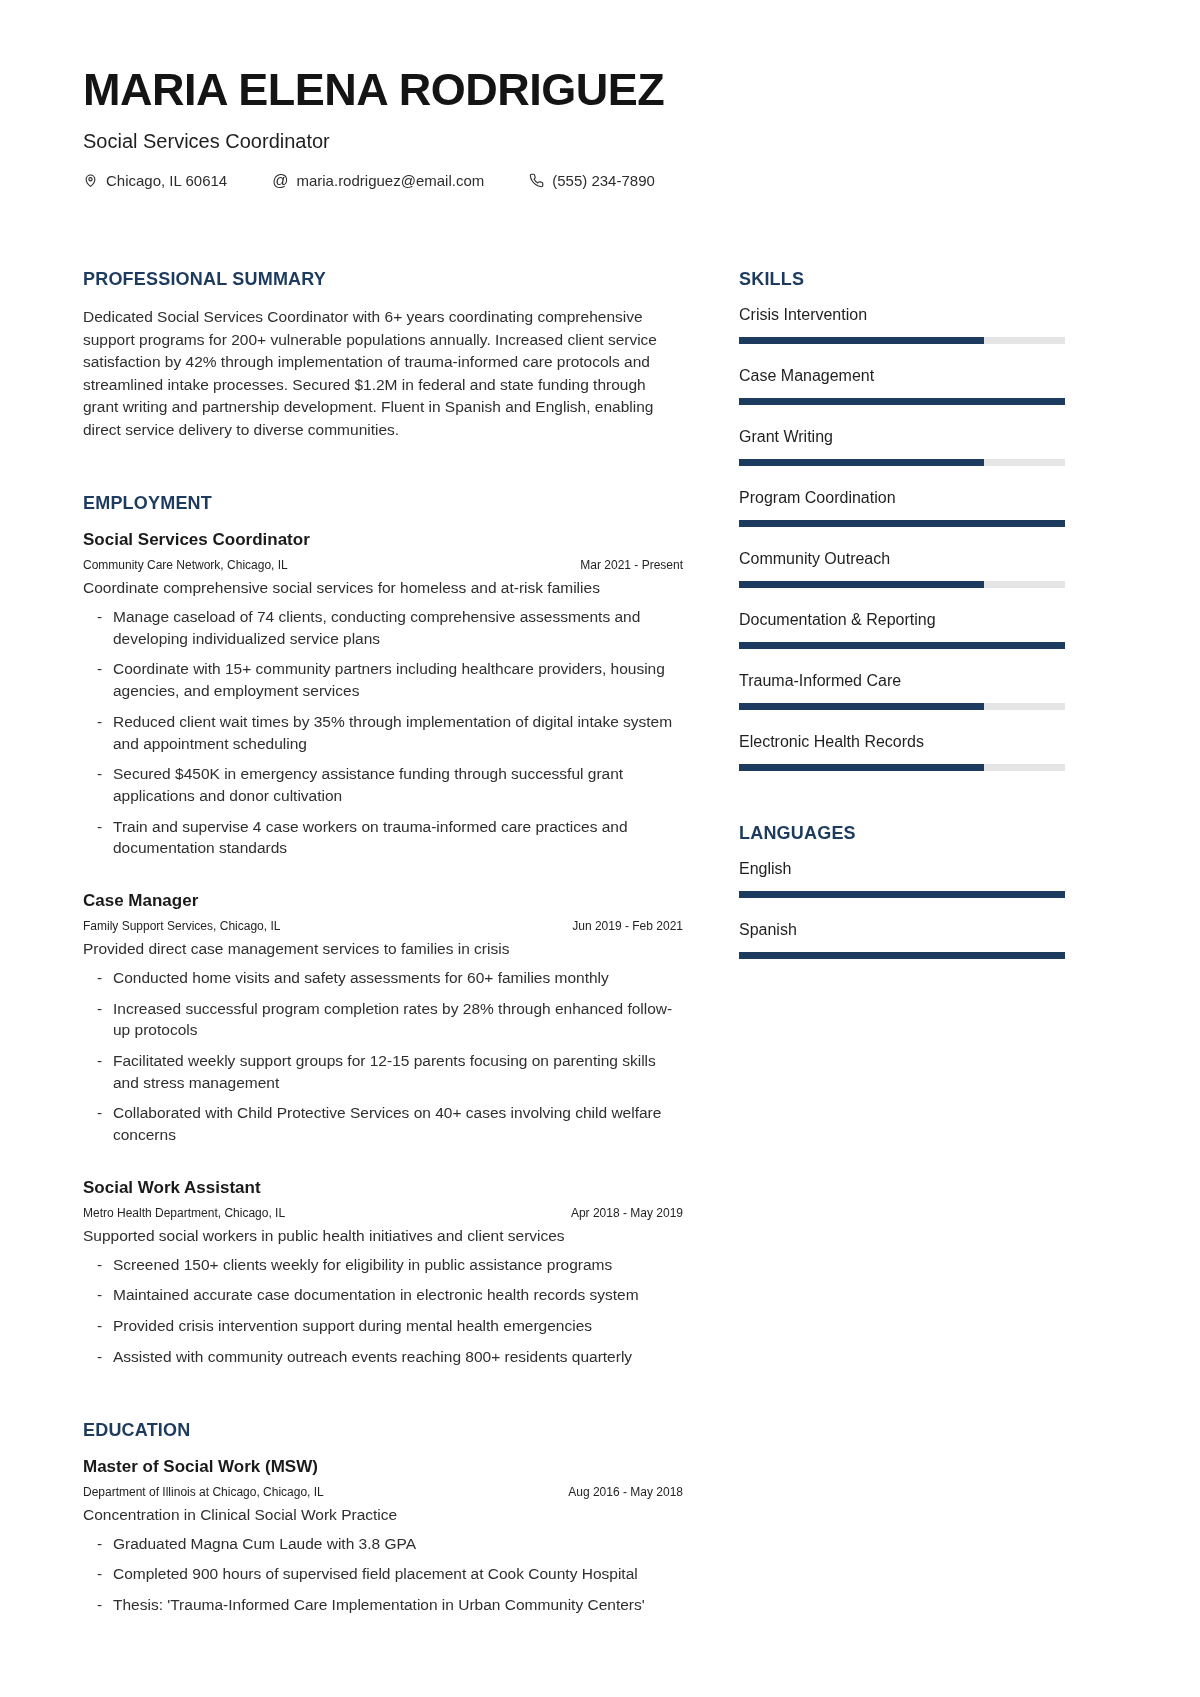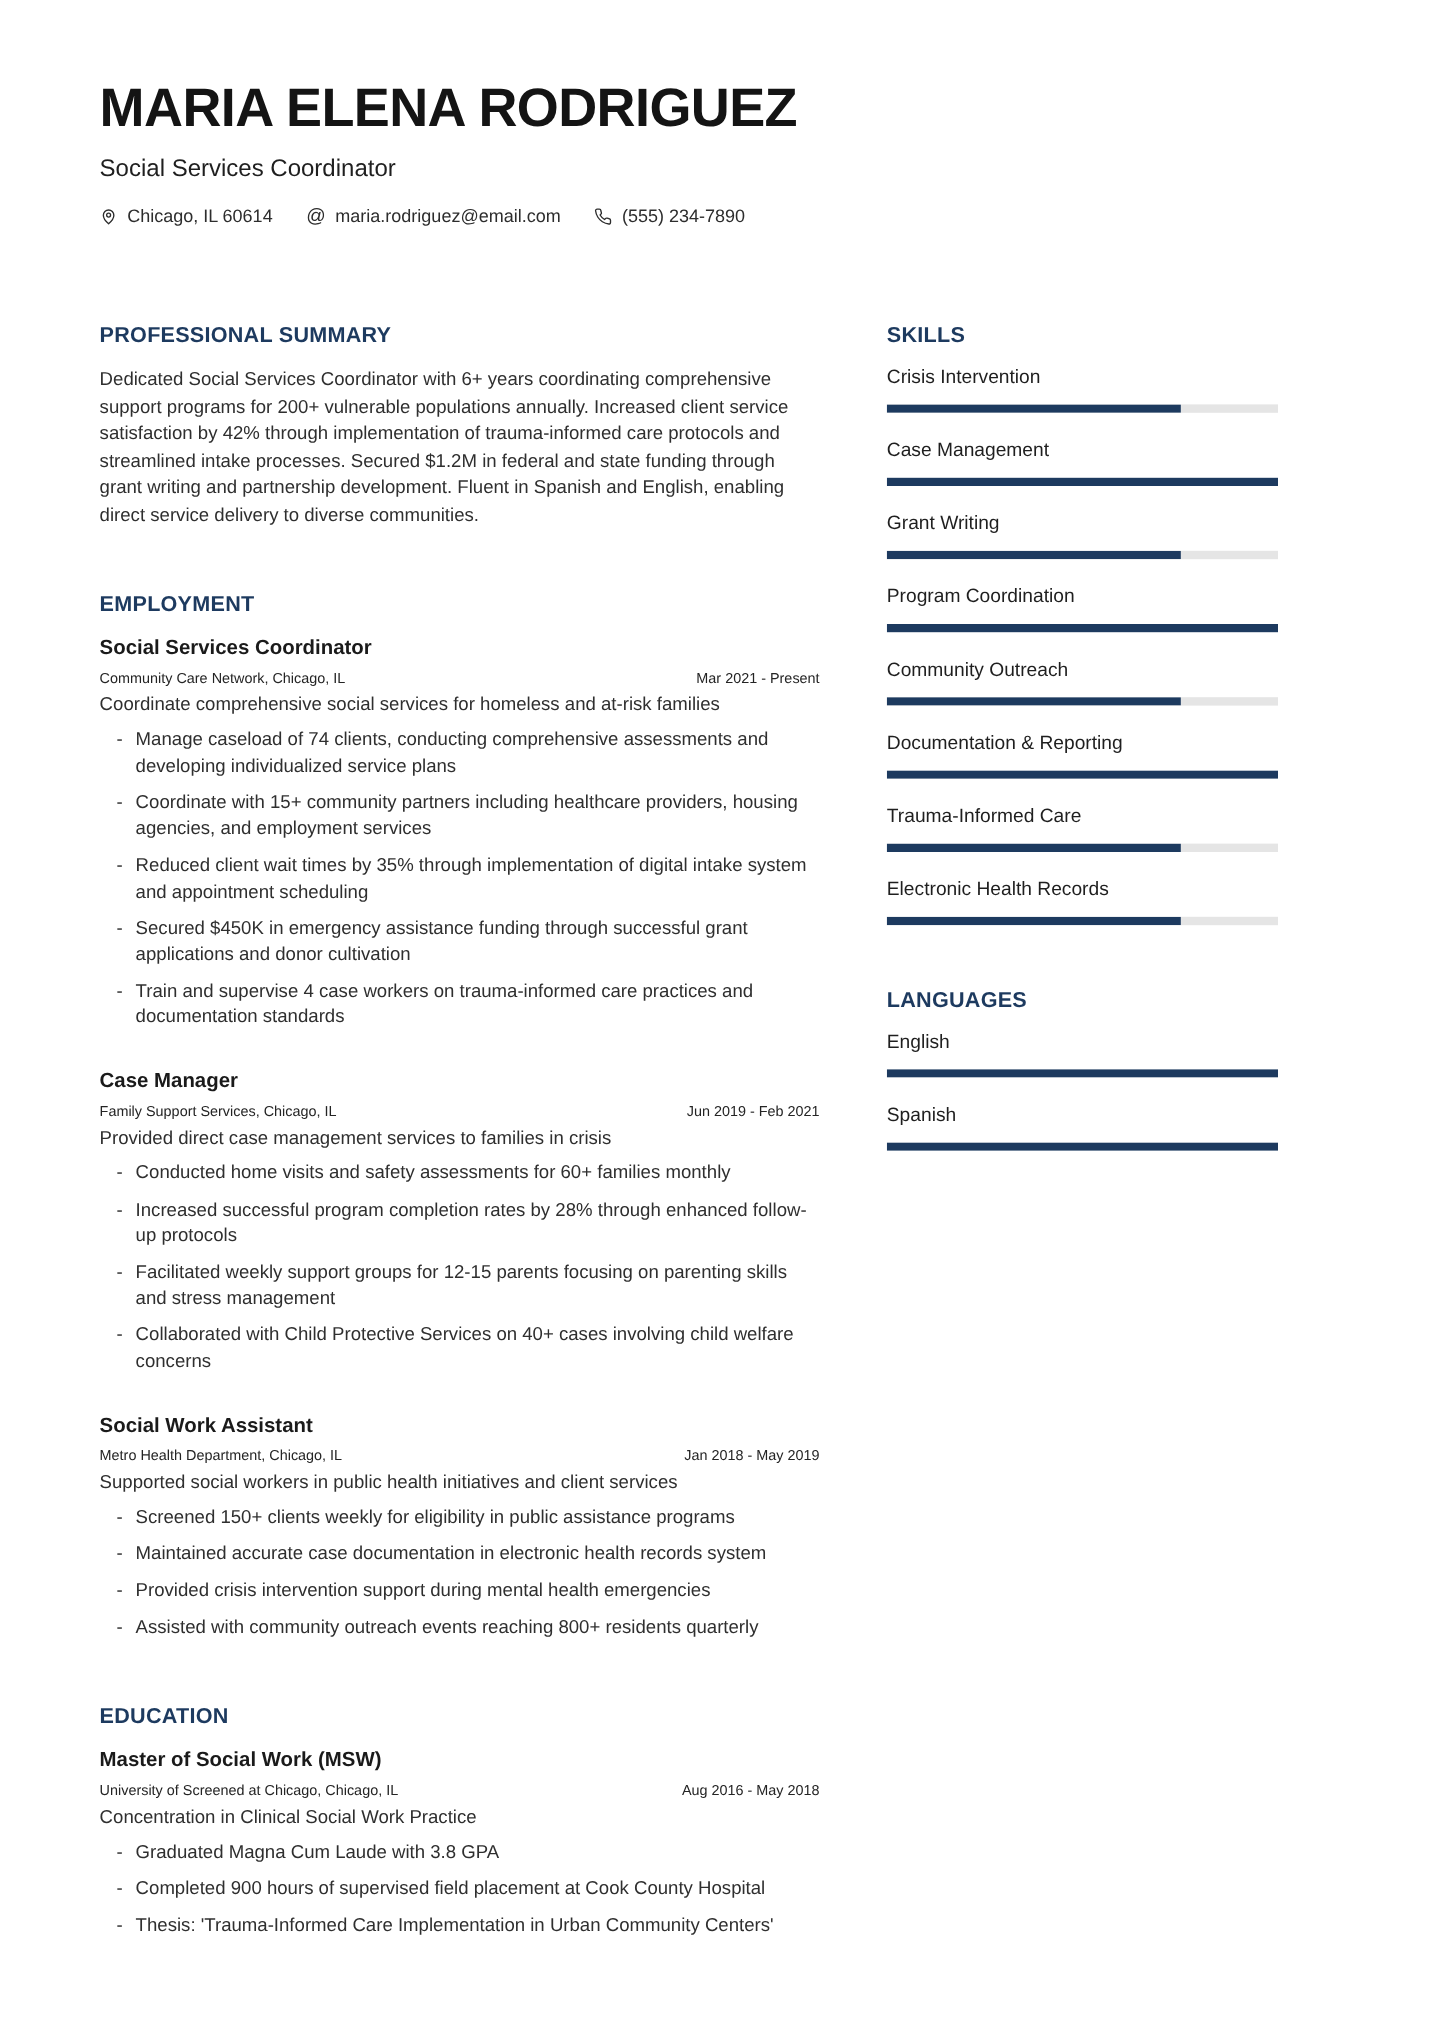--- a/index.html
+++ b/index.html
@@ -8,21 +8,21 @@
     width:1200px; min-height:1697px;
     font-family:"Liberation Sans", sans-serif;
     color:#2e2e2e;
     -webkit-font-smoothing:antialiased;
   }
   .page { padding:66px 87px 60px 83px; }
 
   
   .name { font-size:45px; font-weight:700; color:#141414; letter-spacing:-0.5px; line-height:1.05; }
   .subtitle { font-size:20px; color:#1f1f1f; margin-top:17px; }
-  .contact-row { display:flex; align-items:center; gap:28px; margin-top:19px; font-size:15px; color:#2d2d2d; }
+  .contact-row { display:flex; align-items:center; gap:45px; margin-top:19px; font-size:15px; color:#2d2d2d; }
   .contact-item { display:flex; align-items:center; gap:8px; }
   .icon { display:inline-flex; align-items:center; justify-content:center; color:#2d2d2d; }
   .icon svg { display:block; }
   .at-glyph { font-size:16px; font-weight:400; line-height:1; }
 
   
   .columns { display:flex; gap:56px; margin-top:80px; align-items:flex-start; }
   .col-main { width:600px; flex:none; }
   .col-side { width:326px; flex:none; }
 
@@ -128,39 +128,39 @@
             <li>Increased successful program completion rates by 28% through enhanced follow-up protocols</li>
             <li>Facilitated weekly support groups for 12-15 parents focusing on parenting skills and stress management</li>
             <li>Collaborated with Child Protective Services on 40+ cases involving child welfare concerns</li>
           </ul>
         </article>
 
         <article class="entry">
           <div class="entry-title">Social Work Assistant</div>
           <div class="entry-meta">
             <span>Metro Health Department, Chicago, IL</span>
-            <span>Jan 2018 - May 2019</span>
+            <span>Apr 2018 - May 2019</span>
           </div>
           <div class="entry-desc">Supported social workers in public health initiatives and client services</div>
           <ul class="bullets">
             <li>Screened 150+ clients weekly for eligibility in public assistance programs</li>
             <li>Maintained accurate case documentation in electronic health records system</li>
             <li>Provided crisis intervention support during mental health emergencies</li>
             <li>Assisted with community outreach events reaching 800+ residents quarterly</li>
           </ul>
         </article>
       </section>
 
       <section>
         <h2 class="section-heading">EDUCATION</h2>
 
         <article class="entry">
           <div class="entry-title">Master of Social Work (MSW)</div>
           <div class="entry-meta">
-            <span>University of Screened at Chicago, Chicago, IL</span>
+            <span>Department of Illinois at Chicago, Chicago, IL</span>
             <span>Aug 2016 - May 2018</span>
           </div>
           <div class="entry-desc">Concentration in Clinical Social Work Practice</div>
           <ul class="bullets">
             <li>Graduated Magna Cum Laude with 3.8 GPA</li>
             <li>Completed 900 hours of supervised field placement at Cook County Hospital</li>
             <li>Thesis: 'Trauma-Informed Care Implementation in Urban Community Centers'</li>
           </ul>
         </article>
       </section>

